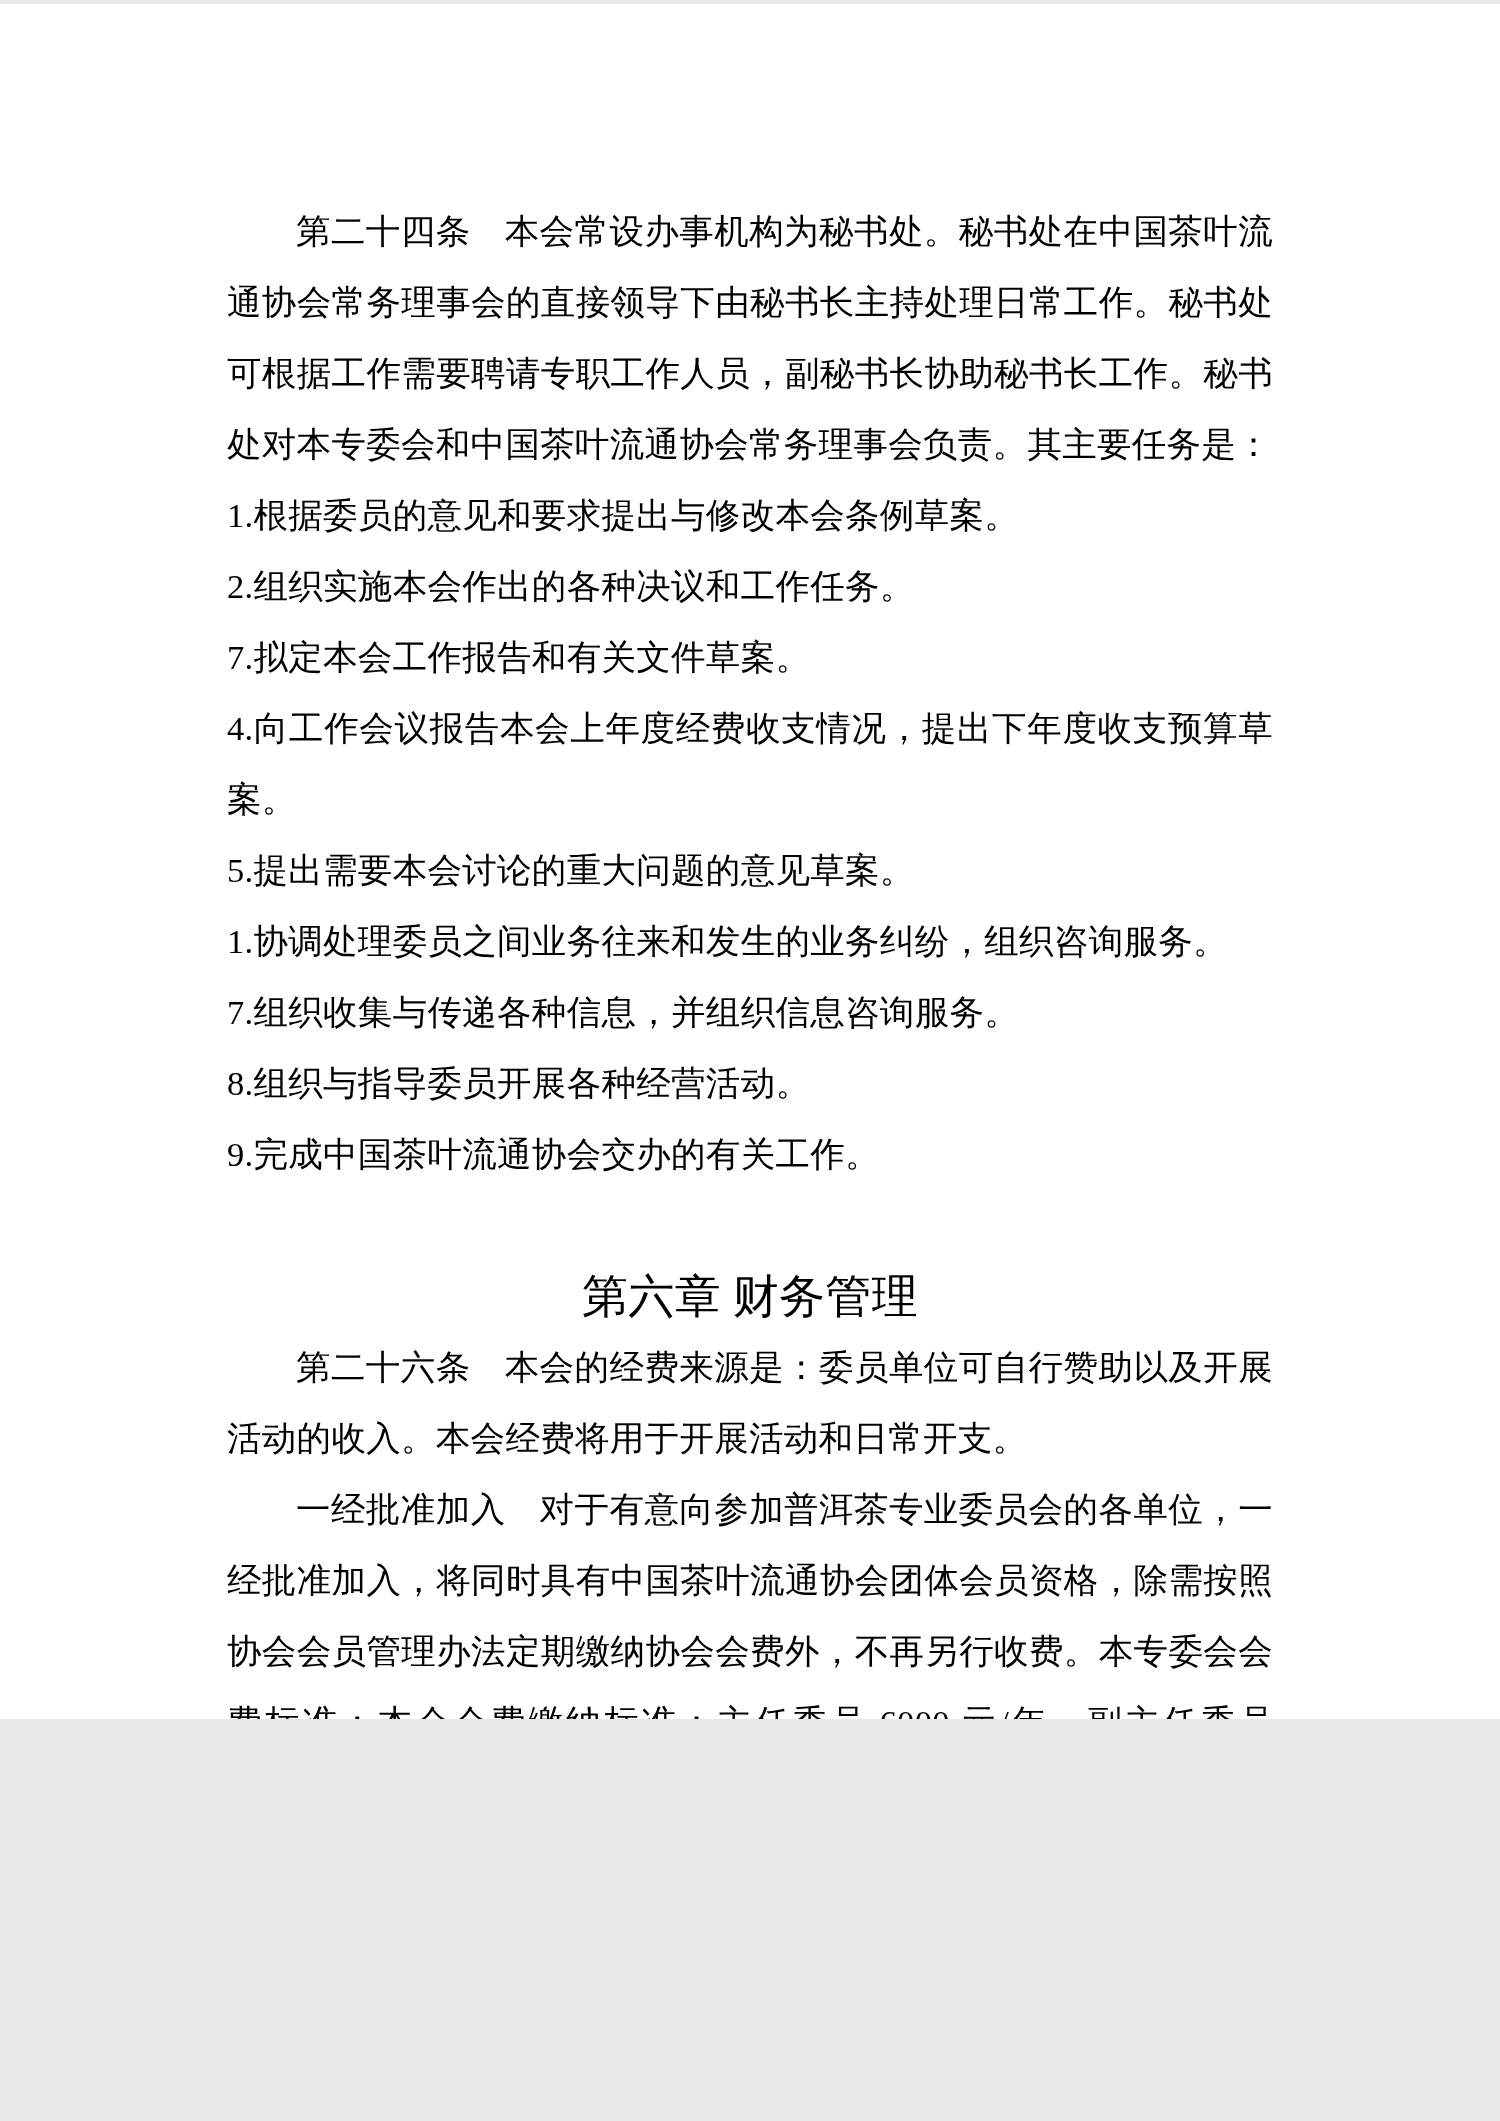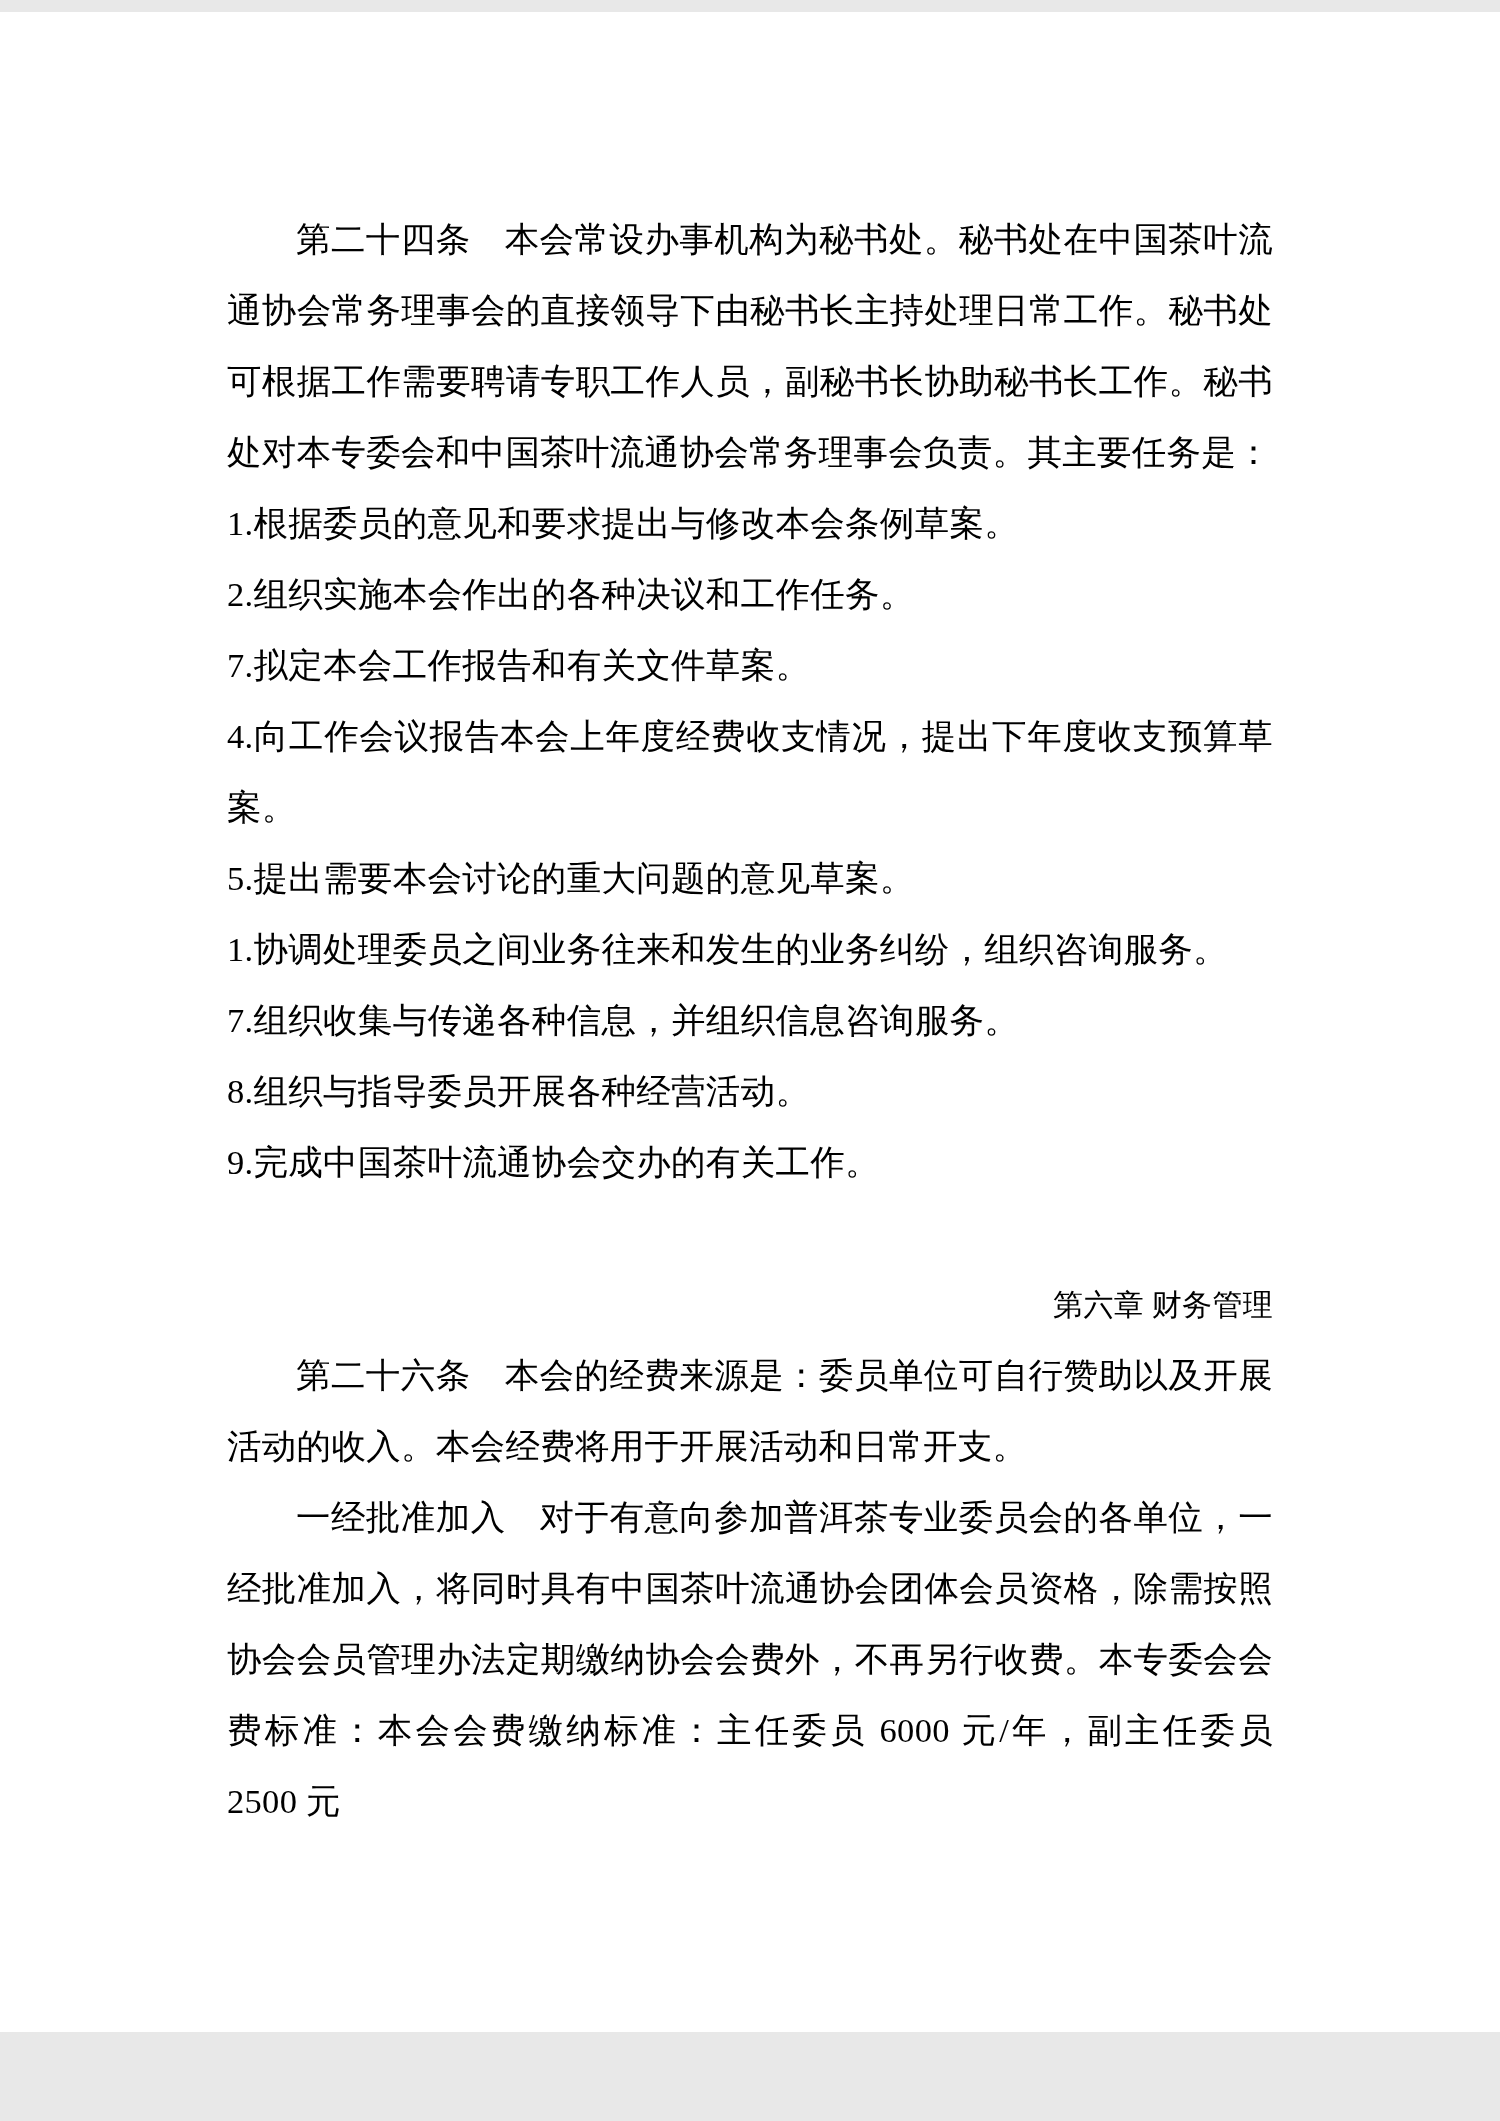--- a/index.html
+++ b/index.html
@@ -3,22 +3,22 @@
 <meta charset="utf-8">
 <style>
   html, body {
     margin: 0;
     padding: 0;
     background: #e8e8e8;
   }
   .page {
     position: relative;
     width: 1500px;
-    height: 2020px;
-    margin: 12px auto;
+    height: 1715px;
+    margin: 4px auto;
     background: #ffffff;
     color: #000000;
     font-family: "Liberation Serif", "DejaVu Serif", serif;
     overflow: hidden;
   }
   .content {
     position: absolute;
     left: 227px;
     top: 192px;
     width: 1046px;
@@ -33,24 +33,24 @@
   }
   .article {
     text-indent: 69px; 
   }
   .article-label {
     margin-right: 34px; 
   }
   .chapter-heading {
     margin: 71px 0 0 0; 
     padding: 0;
-    font-size: 30px;
+    font-size: 46px;
     font-weight: normal;
     line-height: 71px;
-    text-align: right;
+    text-align: center;
     text-indent: 0;
   }
 </style>
 </head>
 <body>
 
 <div class="page">
   <div class="content">
 
     <p class="para article"><span class="article-label">第二十四条</span><span class="article-text">本会常设办事机构为秘书处。秘书处在中国茶叶流通协会常务理事会的直接领导下由秘书长主持处理日常工作。秘书处可根据工作需要聘请专职工作人员，副秘书长协助秘书长工作。秘书处对本专委会和中国茶叶流通协会常务理事会负责。其主要任务是：</span></p>

